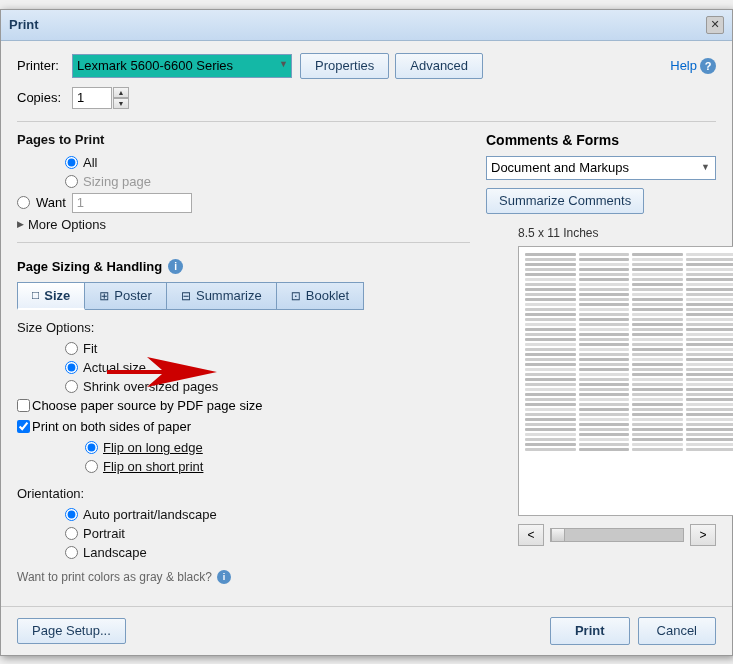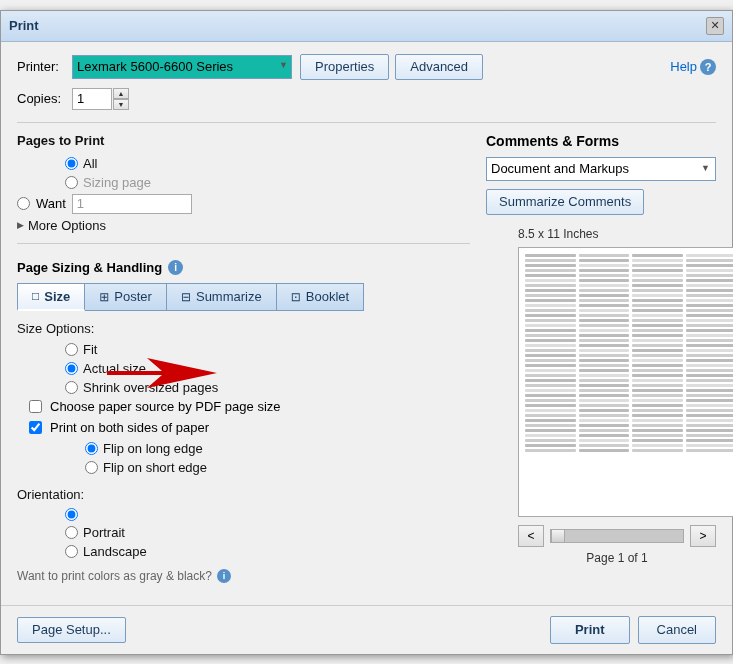--- a/index.html
+++ b/index.html
@@ -217,27 +217,26 @@
     .tab-btn.active {
       background: linear-gradient(to bottom, #ffffff, #e8f0fa);
       border-bottom: 2px solid white;
       font-weight: bold;
     }
     .tab-btn:not(:first-child) { border-left: none; }
     .size-options-label { font-size: 13px; margin-bottom: 6px; color: #111; }
     .checkbox-row {
       display: flex;
       align-items: center;
-      gap: 8px;
+      gap: 2px;
       margin-bottom: 6px;
       font-size: 13px;
-      margin-left: 12px;
     }
     .checkbox-row input[type="checkbox"] { margin: 0; }
-    .indent { margin-left: 20px; }
+    .indent { margin-left: 20px; text-decoration: underline; }
     .orientation-section { margin-top: 12px; }
     .gray-text { color: #666; font-size: 12px; margin-top: 10px; display: flex; align-items: center; gap: 5px; }
     .info-circle-sm {
       width: 14px; height: 14px;
       border-radius: 50%;
       background: #5590c8;
       color: white;
       font-size: 9px;
       display: flex; align-items: center; justify-content: center;
       font-weight: bold;
@@ -490,30 +489,31 @@
 
           <div class="radio-group indent">
             <label>
               <input type="radio" name="flip" checked="" style="">
               <span>Flip on long edge</span>
             </label>
           </div>
           <div class="radio-group indent">
             <label>
               <input type="radio" name="flip" style="">
-              <span>Flip on short edge</span>
+              <span>Flip on short print</span>
             </label>
           </div>
         </div>
 
         <div class="orientation-section">
           <div class="size-options-label">Orientation:</div>
           <div class="radio-group">
             <label>
               <input type="radio" name="orientation" checked="" style="">
+              <span>Auto portrait/landscape</span>
             </label>
           </div>
           <div class="radio-group">
             <label>
               <input type="radio" name="orientation" style="">
               <span>Portrait</span>
             </label>
           </div>
           <div class="radio-group">
             <label>
@@ -713,21 +713,20 @@
                 <div style="height:3px;background:#ccc;border-radius:1px;"></div>
               </div>
             </div>
           </div>
 
           <div class="preview-nav">
             <button class="nav-btn">&lt;</button>
             <input type="range" class="nav-slider" min="1" max="1" value="1" style="">
             <button class="nav-btn">&gt;</button>
           </div>
-          <div class="page-info">Page 1 of 1</div>
         </div>
       </div>
     </div>
   </div>
 
   <div class="bottom-bar">
     <button class="btn">Page Setup...</button>
     <div style="display:flex;gap:8px;">
       <button class="print-btn">Print</button>
       <button class="cancel-btn">Cancel</button>

